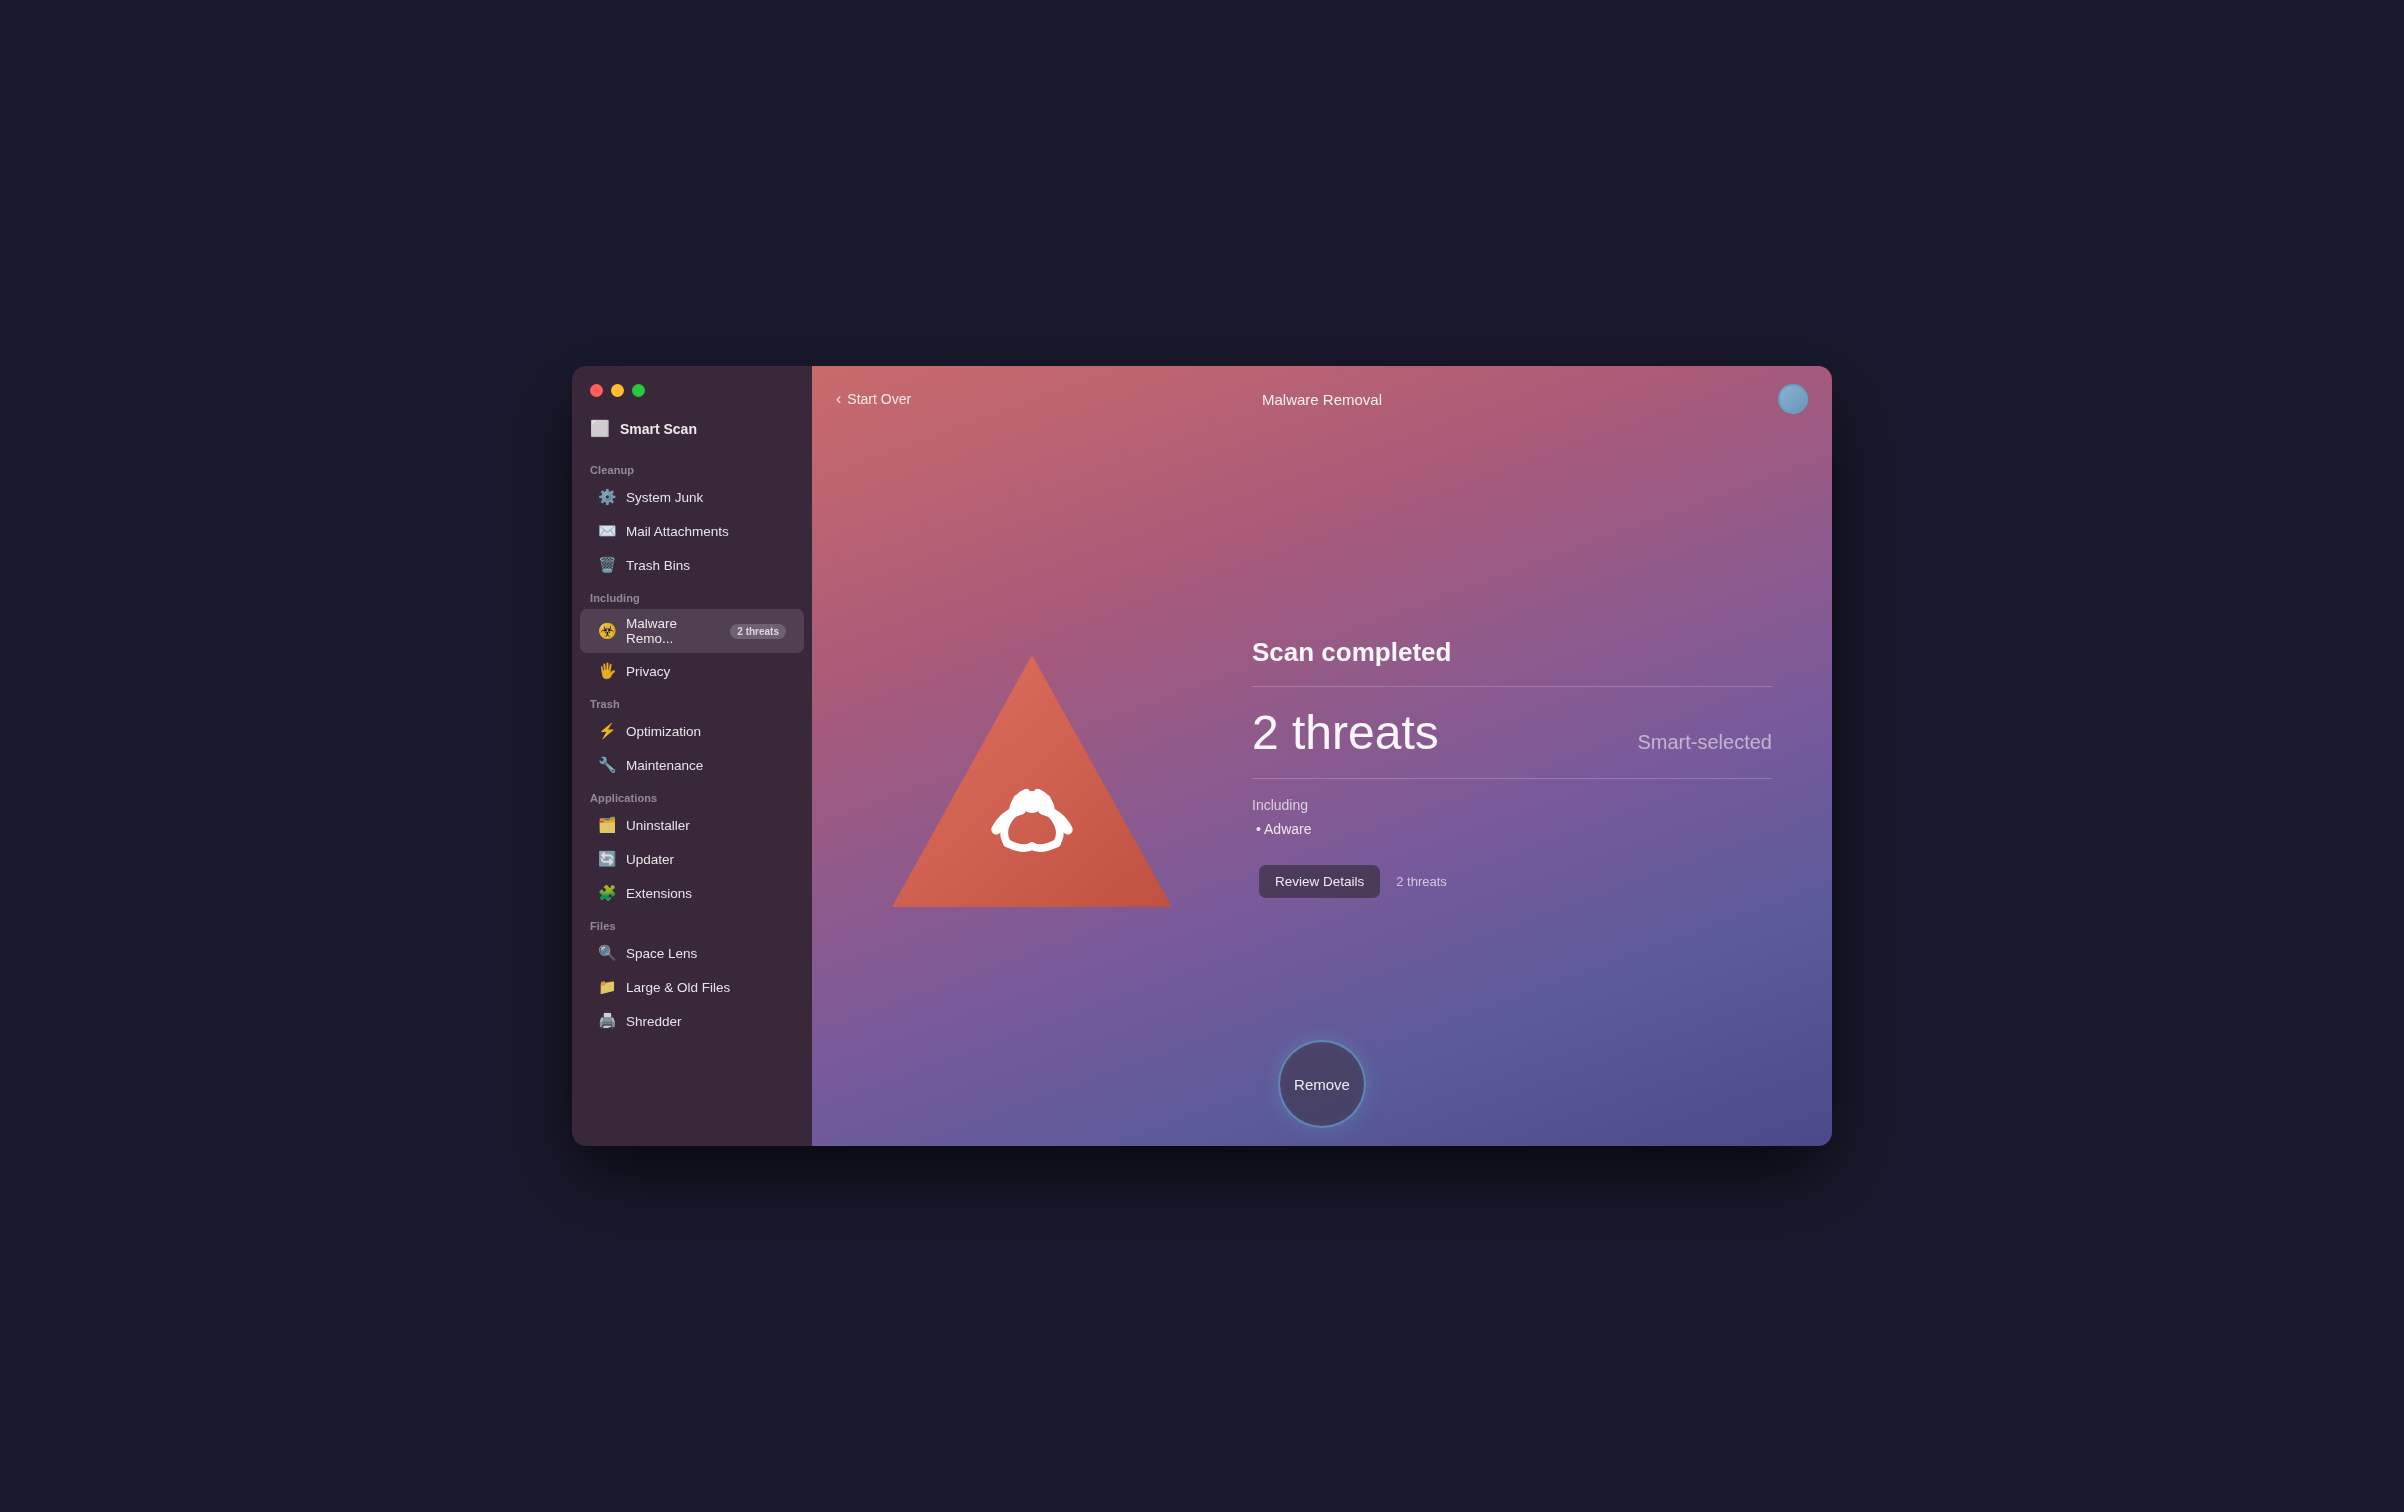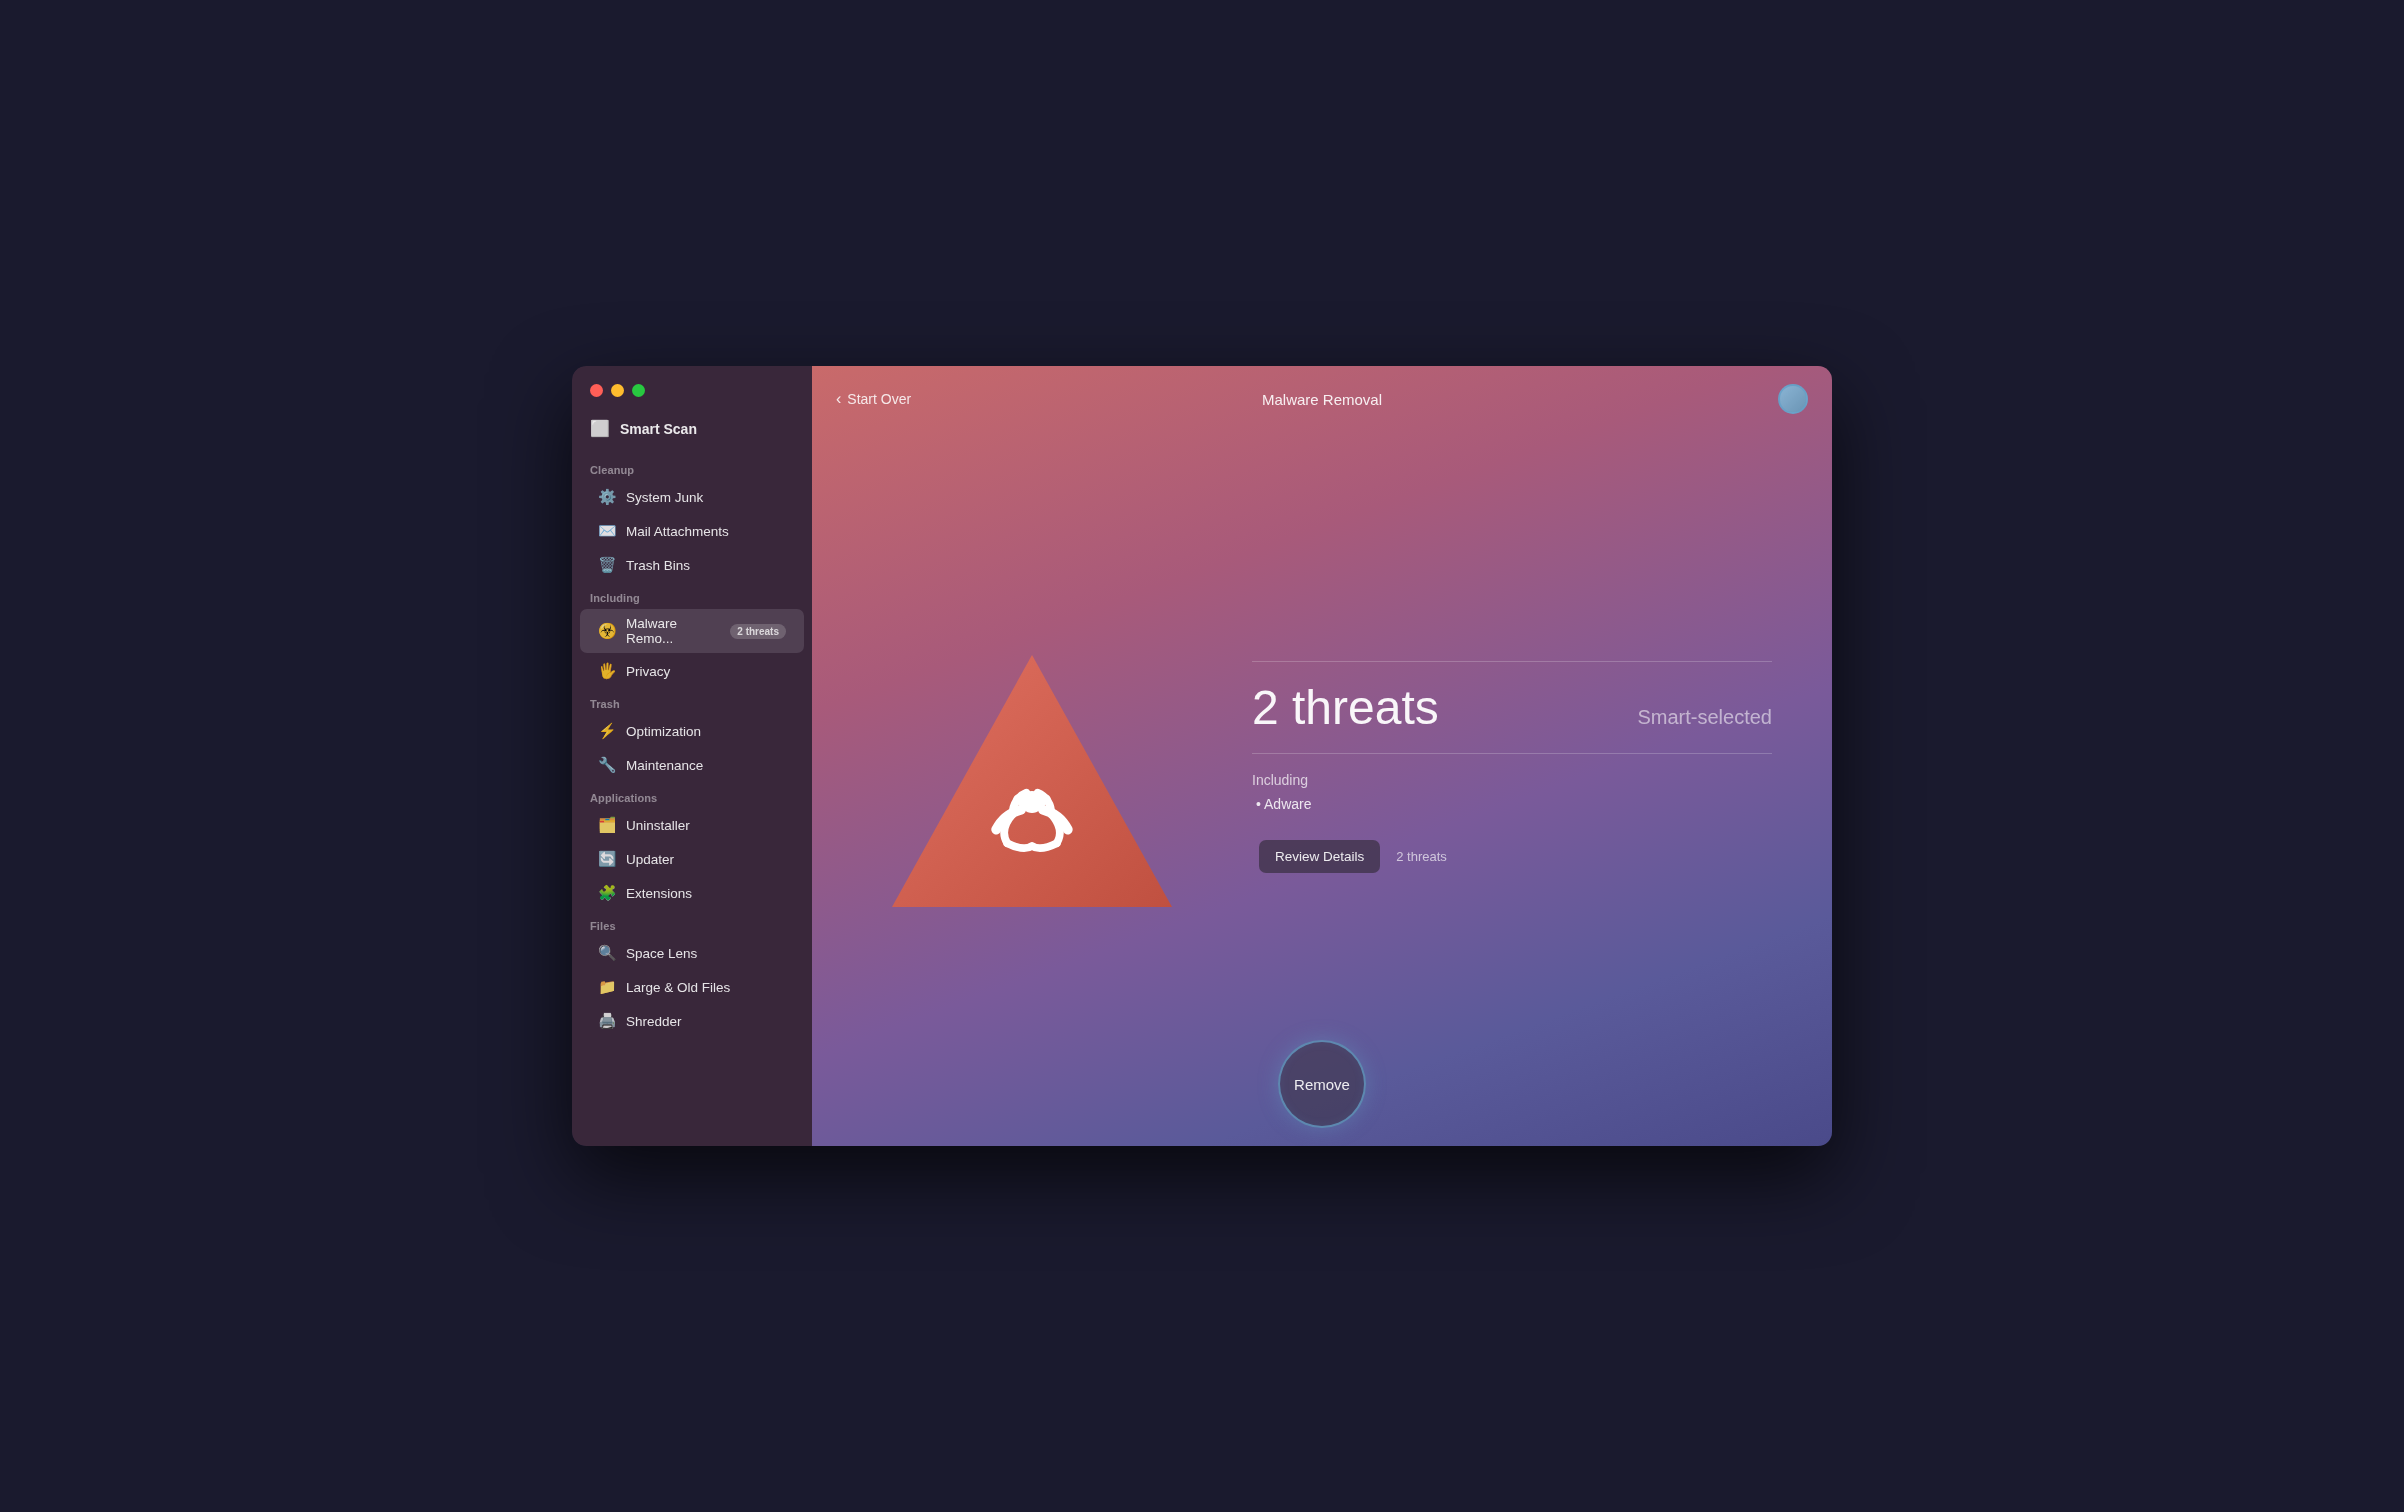--- a/index.html
+++ b/index.html
@@ -392,20 +392,21 @@
 
             <path d="M-20,14 A70,70 0 0,0 -65,50" stroke="white" stroke-width="18" fill="none"></path>
 
             <path d="M20,14 A70,70 0 0,1 65,50" stroke="white" stroke-width="18" fill="none"></path>
           </g>
 
         </svg>
       </div>
 
       <div class="results-panel">
+        <div class="scan-completed-title">Scan completed</div>
         <div class="divider"></div>
         <div class="threats-row">
           <span class="threats-count">2 threats</span>
           <span class="smart-selected">Smart-selected</span>
         </div>
         <div class="divider2"></div>
         <div class="including-label">Including</div>
         <div class="including-item">Adware</div>
         <div class="review-row">
           <button class="review-details-btn">Review Details</button>

